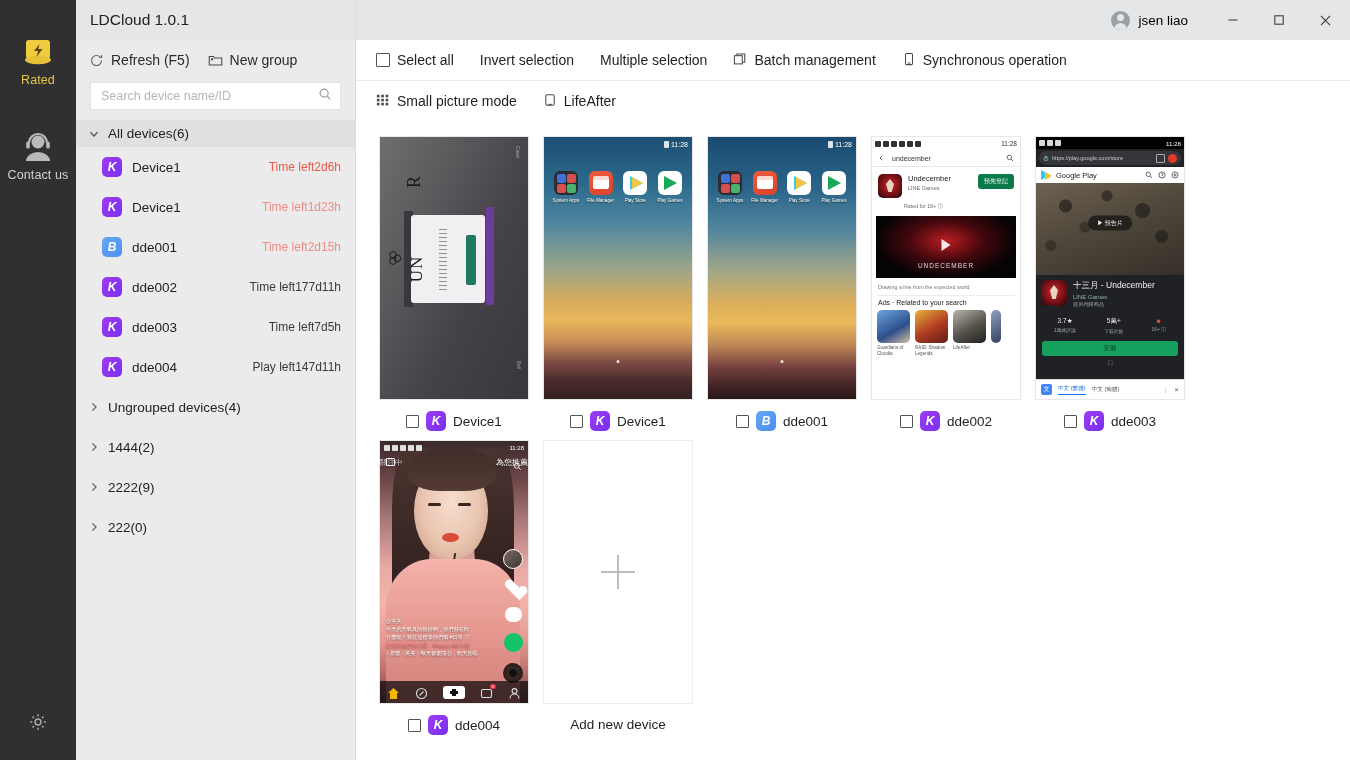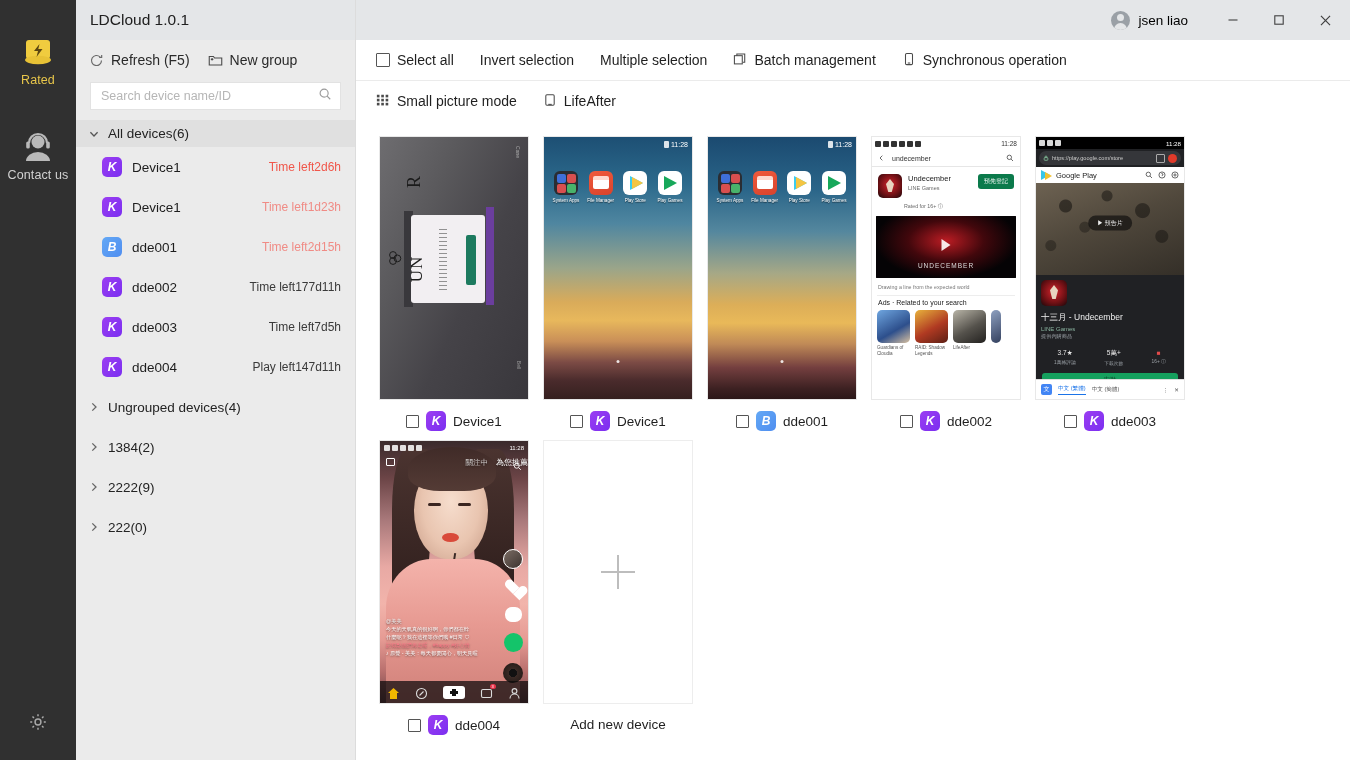--- a/index.html
+++ b/index.html
@@ -320,21 +320,21 @@
     background:
       radial-gradient(circle at 20% 25%, rgba(0,0,0,.45) 0 6px, transparent 7px),
       radial-gradient(circle at 48% 14%, rgba(0,0,0,.4) 0 5px, transparent 6px),
       radial-gradient(circle at 72% 30%, rgba(0,0,0,.4) 0 7px, transparent 8px),
       radial-gradient(circle at 33% 48%, rgba(0,0,0,.3) 0 5px, transparent 6px),
       radial-gradient(circle at 85% 58%, rgba(0,0,0,.35) 0 6px, transparent 7px),
       radial-gradient(circle at 10% 68%, rgba(0,0,0,.3) 0 5px, transparent 6px);}
   .cr-hero .pill { position:absolute; left:50%; top:44%; transform:translate(-50%,-50%);
     background:rgba(20,18,16,.72); color:#eee; font-size:6px; padding:3px 9px;
     border-radius:9px; white-space:nowrap;}
-  .cr-app { display:flex; gap:6px; padding:5px 5px 3px 5px; align-items:flex-start;flex-direction:column;}
+  .cr-app { display:flex; gap:6px; padding:5px 5px 3px 5px; align-items:flex-start;}
   .cr-icon { width:26px;height:26px;border-radius:5px;
     background:radial-gradient(circle at 50% 45%, #d4242c 0%, #6d1014 60%, #1a0709 100%);
     position:relative;flex:0 0 26px;}
   .cr-icon::after{content:"";position:absolute;left:9px;top:5px;width:8px;height:14px;
     background:#e8d5c0;clip-path:polygon(50% 0,100% 38%,72% 100%,28% 100%,0 38%);}
   .cr-name { font-size:8.5px; color:#f1f1f1; white-space:nowrap;}
   .cr-dev { font-size:6px; color:#8ab4a0; margin-top:2px;}
   .cr-dev2 { font-size:5.2px; color:#9aa0a6; margin-top:1px;}
   .cr-stats { display:flex; justify-content:space-around; padding:6px 4px 3px 4px; }
   .cr-stat { text-align:center; }
@@ -365,21 +365,21 @@
     background:#d94a3a; border-radius:50%;}
   .tt-dress { position:absolute; left:6px; top:118px; right:8px; bottom:0;
     background: linear-gradient(180deg,#f4b3ab 0%,#e79a92 45%,#d08079 100%);
     border-radius:34% 34% 0 0; }
   .tt-neck { position:absolute; left:72px; top:112px; width:2px; height:28px;
     background:#3a2a26; transform:rotate(9deg);}
   .tt-top { position:absolute; top:0; left:0; right:0; height:13px;
     display:flex;align-items:center;justify-content:space-between;padding:0 4px;
     font-size:6px;color:#fff;}
   .tt-tabs { position:absolute; top:16px; left:0; right:0;
-    display:flex; align-items:center; justify-content:flex-end; gap:8px;
+    display:flex; align-items:center; justify-content:space-between; gap:8px;
     font-size:8px; color:#fff; text-shadow:0 1px 2px rgba(0,0,0,.5);}
   .tt-tabs .dim { color:rgba(255,255,255,.75); font-size:7.5px;}
   .tt-rail { position:absolute; right:5px; top:108px;
     display:flex; flex-direction:column; align-items:center; gap:11px;}
   .tt-av { width:20px;height:20px;border-radius:50%;
     background:linear-gradient(140deg,#7a6b63,#3d3430); border:1px solid #fff;}
   .tt-heart { width:18px;height:16px; position:relative; }
   .tt-heart::before,.tt-heart::after{content:"";position:absolute;width:9px;height:14px;
     background:#fff;border-radius:9px 9px 0 0;}
   .tt-heart::before{left:9px;transform:rotate(-45deg);transform-origin:0 100%;}
@@ -533,21 +533,21 @@
           <div class="tree-sub">
             <span class="chev"><svg viewBox="0 0 12 12" width="12" height="12" fill="none" stroke="#666" stroke-width="1.3">
                 <path d="M4.3 2.4L8 6l-3.7 3.6"></path>
               </svg></span>
             <span>Ungrouped devices(4)</span>
           </div>
           <div class="tree-sub">
             <span class="chev"><svg viewBox="0 0 12 12" width="12" height="12" fill="none" stroke="#666" stroke-width="1.3">
                 <path d="M4.3 2.4L8 6l-3.7 3.6"></path>
               </svg></span>
-            <span>1384(2)</span>
+            <span>1444(2)</span>
           </div>
           <div class="tree-sub">
             <span class="chev"><svg viewBox="0 0 12 12" width="12" height="12" fill="none" stroke="#666" stroke-width="1.3">
                 <path d="M4.3 2.4L8 6l-3.7 3.6"></path>
               </svg></span>
             <span>2222(9)</span>
           </div>
           <div class="tree-sub">
             <span class="chev"><svg viewBox="0 0 12 12" width="12" height="12" fill="none" stroke="#666" stroke-width="1.3">
                 <path d="M4.3 2.4L8 6l-3.7 3.6"></path>

